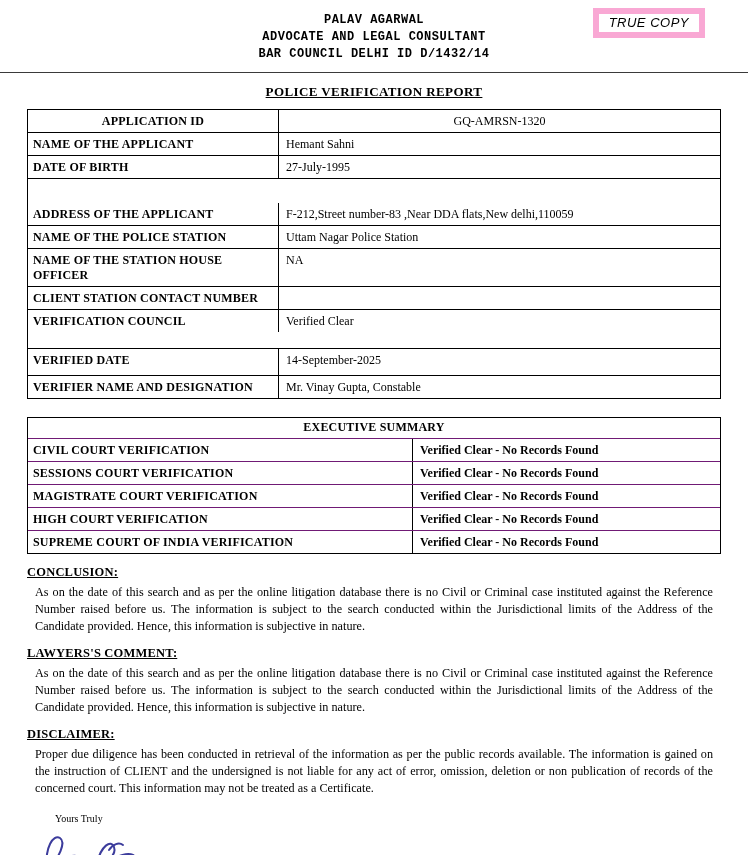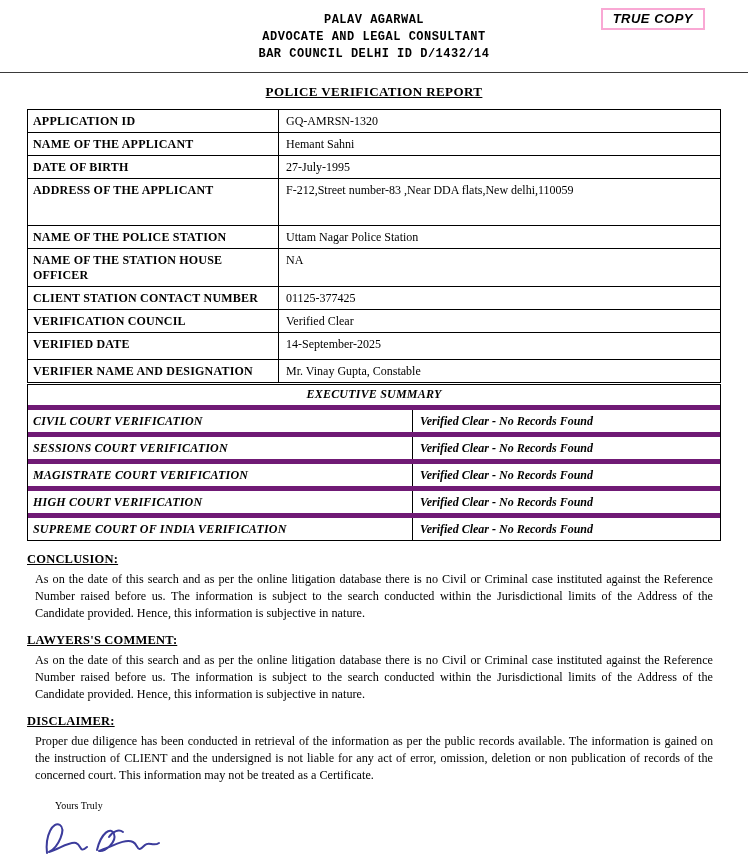--- a/index.html
+++ b/index.html
@@ -14,24 +14,24 @@
     position: relative;
     width: 748px;
     min-height: 855px;
     background: #ffffff;
   }
   
   .stamp-box {
     position: absolute;
     top: 8px;
     right: 43px;
-    border: 2px solid #f9a8d4;
+    border: 6px solid #f9a8d4;
     padding: 1px 10px 2px;
     font-family: "Liberation Sans", sans-serif;
-    font-weight: bold;
+    font-weight: normal;
     font-style: italic;
     font-size: 13px;
     letter-spacing: 0.5px;
   }
   
   .letterhead {
     text-align: center;
     padding-top: 12px;
     font-weight: bold;
     font-size: 12px;
@@ -53,41 +53,41 @@
     letter-spacing: 0.4px;
     margin: 11px 0 9px;
   }
 
   
   .tbl {
     border: 1px solid #000;
     font-size: 12px;
   }
   .trow { display: flex; border-top: 1px solid #000; align-items: stretch; }
-  .tbl .trow:first-child { border-top: none; }
+  .tbl .trow:first-child { border-top: none; text-align: center; }
   .cell-label {
     font-weight: bold;
     padding: 4px 5px 3px;
     border-right: 1px solid #000;
     letter-spacing: 0.2px;
   }
   .cell-value { flex: 1; padding: 4px 7px 3px; }
   .details-table .cell-label { width: 251px; }
-  .row-address { min-height: 47px; }
-  .row-verified-date { min-height: 27px; }
-
-  .exec-table { margin-top: 1px; font-style: italic; }
+  .row-address { min-height: 47px; align-items: flex-end; }
+  .row-verified-date { min-height: 27px; margin-top: 16px; }
+
+  .exec-table { margin-top: 18px; }
   .exec-head {
     text-align: center;
     font-weight: bold;
     font-size: 12px;
     padding: 2px 0 3px;
     letter-spacing: 0.2px;
   }
-  .exec-table .trow { border-top: 5px solid #701a75; }
+  .exec-table .trow { border-top: 1px solid #701a75; }
   .exec-table .cell-label { width: 385px; }
   .exec-table .cell-value { font-weight: bold; }
 
   
   .text-section h2 {
     font-size: 12.5px;
     font-weight: bold;
     text-decoration: underline;
     letter-spacing: 0.2px;
     margin: 11px 0 4px;
@@ -144,21 +144,20 @@
       <div class="trow">
         <div class="cell-label">NAME OF THE POLICE STATION</div>
         <div class="cell-value">Uttam Nagar Police Station</div>
       </div>
       <div class="trow">
         <div class="cell-label">NAME OF THE STATION HOUSE OFFICER</div>
         <div class="cell-value">NA</div>
       </div>
       <div class="trow">
         <div class="cell-label">CLIENT STATION CONTACT NUMBER</div>
-        <div class="cell-value">01125-377425</div>
       </div>
       <div class="trow">
         <div class="cell-label">VERIFICATION COUNCIL</div>
         <div class="cell-value">Verified Clear</div>
       </div>
       <div class="trow row-verified-date">
         <div class="cell-label">VERIFIED DATE</div>
         <div class="cell-value">14-September-2025</div>
       </div>
       <div class="trow">

